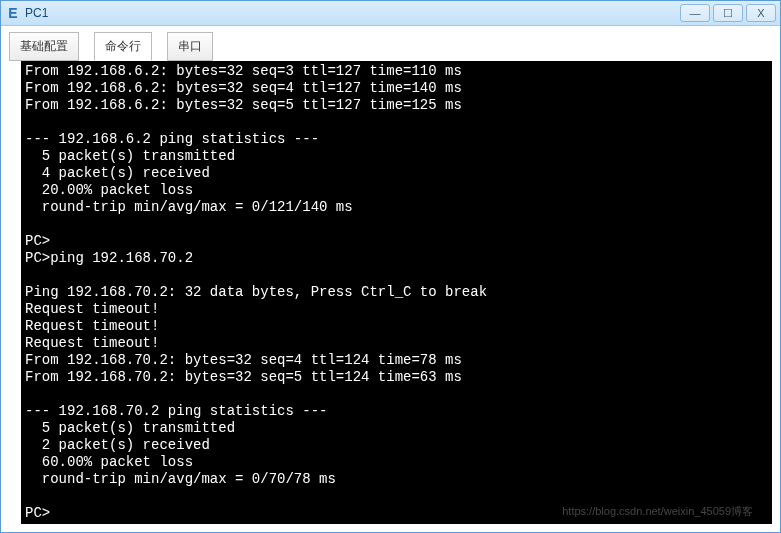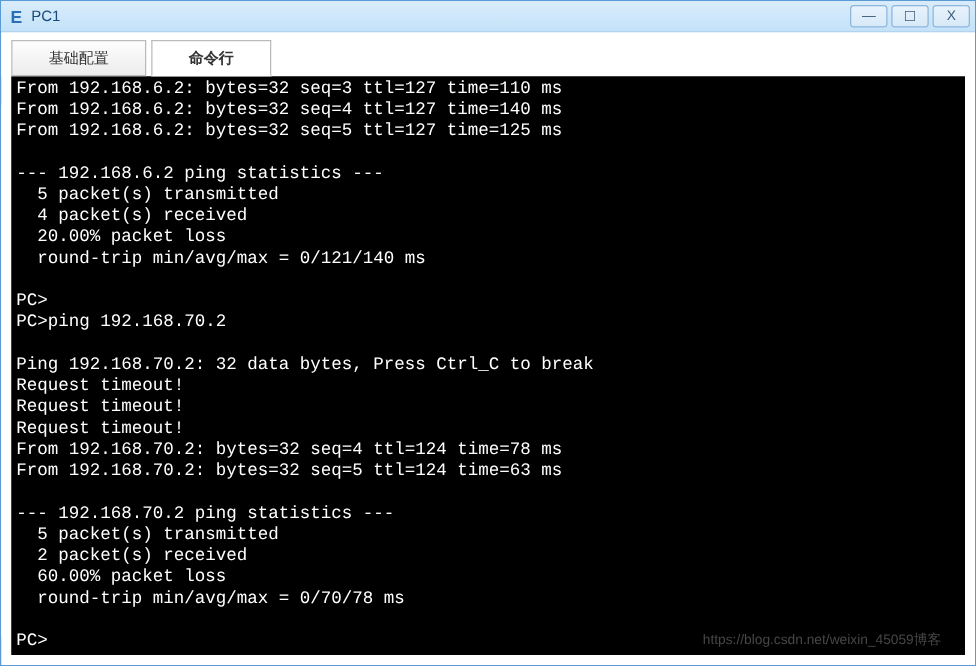--- a/index.html
+++ b/index.html
@@ -60,40 +60,38 @@
       color: #3a5a7a;
       cursor: pointer;
     }
     .tab-bar {
       display: flex;
       padding: 6px 8px 0 8px;
       gap: 0;
       background: #fff;
     }
     .tab {
-      padding: 5px 29px;
+      padding: 5px 10px;
       border: 1px solid #bbb;
       background: linear-gradient(to bottom, #fdfdfd, #ececec);
       font-size: 12px;
       color: #333;
-      margin-right: 4px;
+      margin-right: 15px;
       cursor: pointer;
       position: relative;
     }
     .tab.active {
       background: #fff;
       border-bottom: 1px solid #fff;
       z-index: 2;
-      font-weight: bold;
     }
     .terminal-wrap {
       flex: 1;
-      padding: 0 8px 8px 8px;
+      padding: 0 8px 8px 20px;
       background: #fff;
-      border-radius: 26px;
     }
     .terminal {
       width: 100%;
       height: 100%;
       background: #000;
       color: #fff;
       font-family: "Consolas", "Courier New", monospace;
       font-size: 14px;
       line-height: 17px;
       padding: 2px 4px;
@@ -121,20 +119,21 @@
     <div class="win-controls">
       <div class="win-btn">—</div>
       <div class="win-btn">☐</div>
       <div class="win-btn">X</div>
     </div>
   </div>
 
   <div class="tab-bar">
     <div class="tab">基础配置</div>
     <div class="tab active">命令行</div>
+    <div class="tab">串口</div>
   </div>
 
   <div class="terminal-wrap">
     <div class="terminal" id="terminal"><span class="terminal-line">From 192.168.6.2: bytes=32 seq=3 ttl=127 time=110 ms</span><span class="terminal-line">From 192.168.6.2: bytes=32 seq=4 ttl=127 time=140 ms</span><span class="terminal-line">From 192.168.6.2: bytes=32 seq=5 ttl=127 time=125 ms</span><span class="terminal-line">&nbsp;</span><span class="terminal-line">--- 192.168.6.2 ping statistics ---</span><span class="terminal-line">  5 packet(s) transmitted</span><span class="terminal-line">  4 packet(s) received</span><span class="terminal-line">  20.00% packet loss</span><span class="terminal-line">  round-trip min/avg/max = 0/121/140 ms</span><span class="terminal-line">&nbsp;</span><span class="terminal-line">PC&gt;</span><span class="terminal-line">PC&gt;ping 192.168.70.2</span><span class="terminal-line">&nbsp;</span><span class="terminal-line">Ping 192.168.70.2: 32 data bytes, Press Ctrl_C to break</span><span class="terminal-line">Request timeout!</span><span class="terminal-line">Request timeout!</span><span class="terminal-line">Request timeout!</span><span class="terminal-line">From 192.168.70.2: bytes=32 seq=4 ttl=124 time=78 ms</span><span class="terminal-line">From 192.168.70.2: bytes=32 seq=5 ttl=124 time=63 ms</span><span class="terminal-line">&nbsp;</span><span class="terminal-line">--- 192.168.70.2 ping statistics ---</span><span class="terminal-line">  5 packet(s) transmitted</span><span class="terminal-line">  2 packet(s) received</span><span class="terminal-line">  60.00% packet loss</span><span class="terminal-line">  round-trip min/avg/max = 0/70/78 ms</span><span class="terminal-line">&nbsp;</span><span class="terminal-line">PC&gt;</span></div>
   </div>
 </div>
 
 <div class="watermark">https://blog.csdn.net/weixin_45059博客</div>
 
 </body></html>

